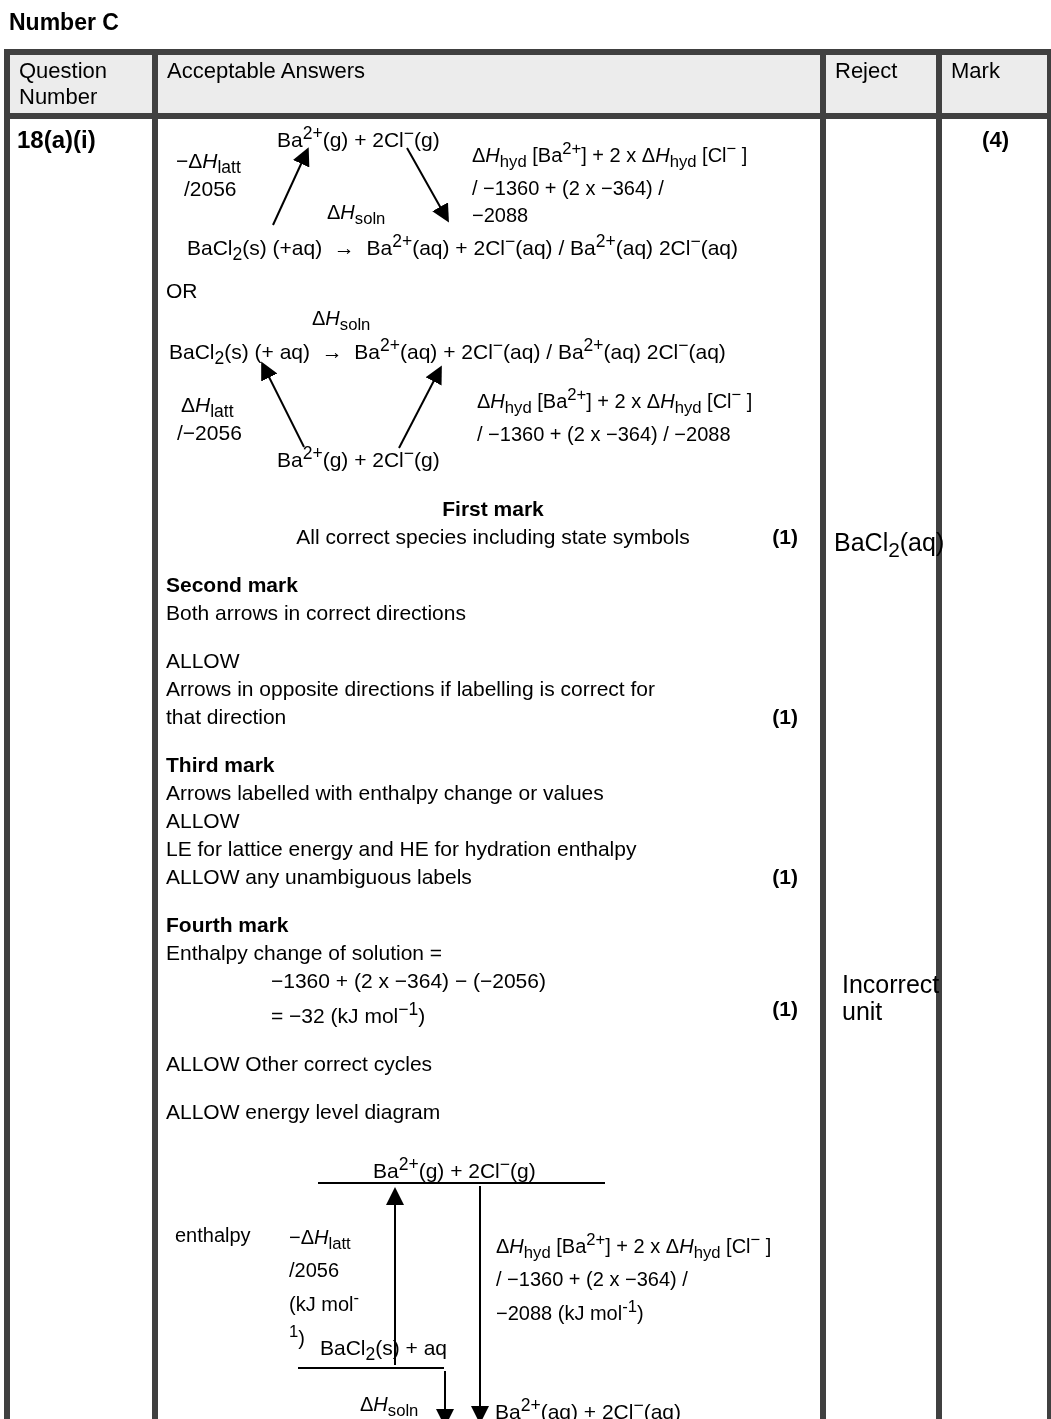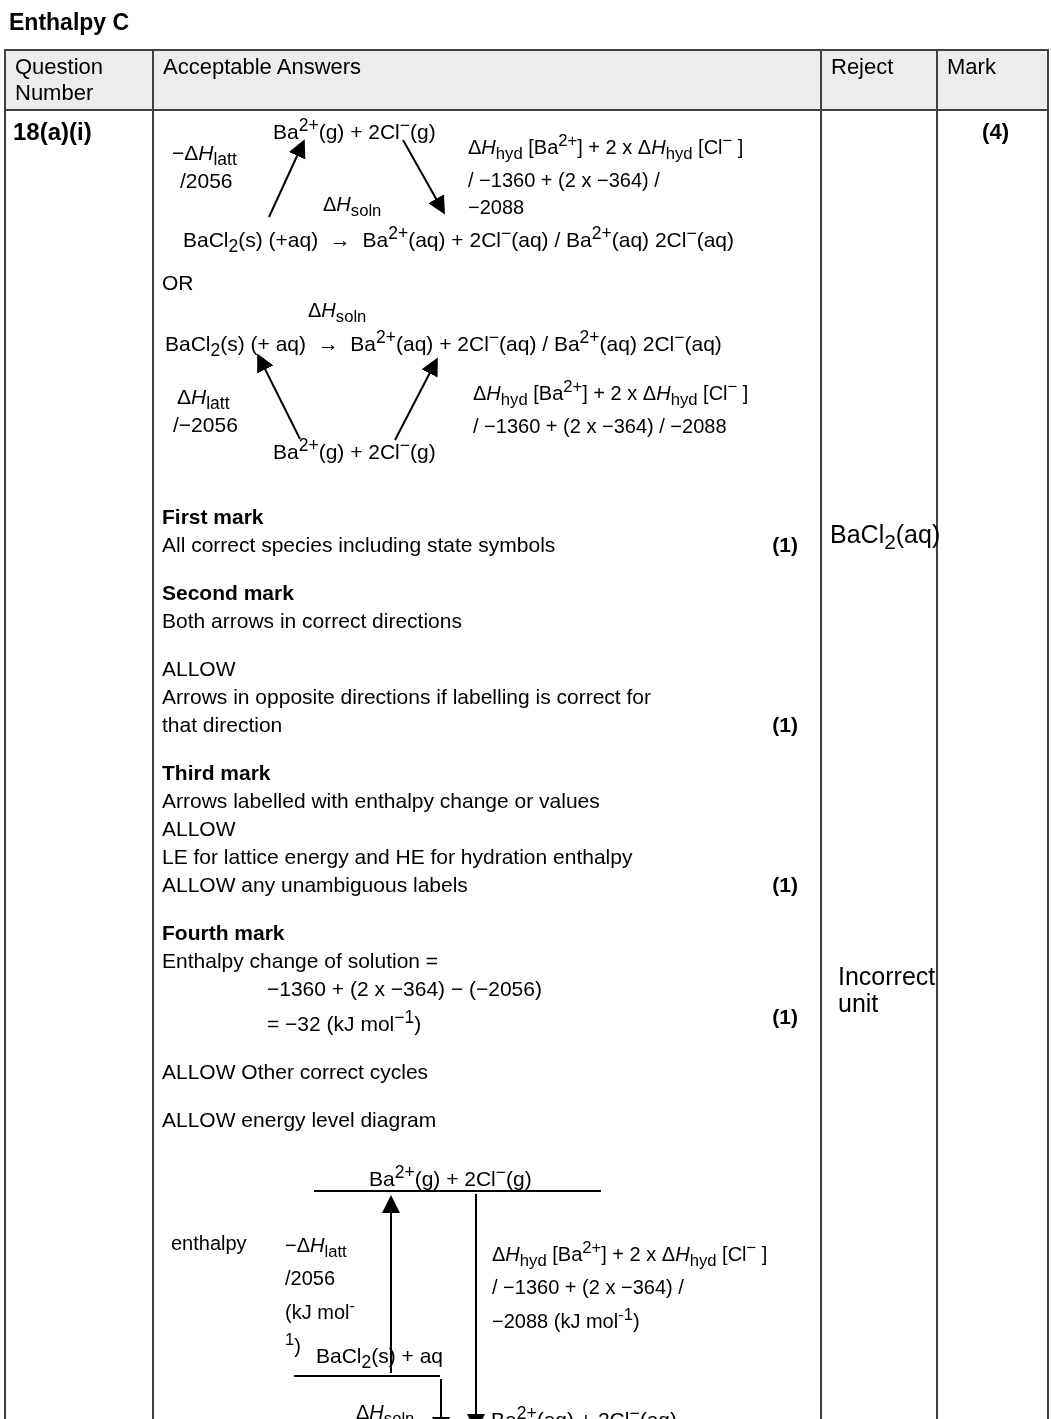--- a/index.html
+++ b/index.html
@@ -5,21 +5,21 @@
   * { box-sizing: border-box; margin: 0; padding: 0; }
   html, body {
     width: 1051px; height: 1419px;
     background: #ffffff; overflow: hidden;
     font-family: "Liberation Sans", sans-serif;
     color: #000; font-size: 21px;
   }
   .section-title { font-weight: bold; font-size: 23px; padding: 9px 0 13px 9px; }
 
   table.ms { border-collapse: collapse; table-layout: fixed; margin-left: 4px; width: 1043px; }
-  .ms th, .ms td { border: 2px solid #404040; vertical-align: top; }
+  .ms th, .ms td { border: 6px solid #404040; vertical-align: top; }
   .ms th {
     background: #ececec; font-weight: normal; text-align: left;
     font-size: 22px; line-height: 26px; padding: 3px 8px 3px 9px; white-space: pre-line;
   }
   .cell-q { font-weight: bold; font-size: 24px; padding: 7px 3px 0 7px; }
   .cell-m { font-weight: bold; font-size: 22px; text-align: right; padding: 8px 38px 0 0; }
   .cell-r { position: relative; font-size: 25px; line-height: 27px; }
   .rej1 { position: absolute; left: 8px; top: 410px; white-space: nowrap; }
   .rej2 { position: absolute; left: 16px; top: 852px; width: 102px; }
 
@@ -34,35 +34,35 @@
   .abs { position: absolute; white-space: nowrap; }
   .csvg, .dsvg { position: absolute; left: 0; top: 0; }
   .arr { stroke: #000; stroke-width: 2; }
   .lvl { stroke: #000; stroke-width: 2; }
 
   .hydblock { line-height: 27px; font-size: 20px; }
   .solnlab { font-size: 20px; }
   .lattlab { font-size: 21px; }
 
   .sec { margin: 20px 0 0 8px; line-height: 28px; }
-  .sec-first { margin-top: 32px; }
+  .sec-first { margin-top: 16px; text-align: center; }
   .sec .t { font-weight: bold; }
   .with-mark { position: relative; }
   .mk { position: absolute; right: 22px; top: 0; font-weight: bold; }
   .indent { padding-left: 105px; }
 
   .ediagram { position: relative; height: 300px; margin-top: 26px; font-size: 20px; }
   .dlatt, .dhyd { line-height: 27px; }
   .dspecies { font-size: 21px; }
 </style>
 </head>
 <body>
 
 <div>
-  <div class="section-title">Enthalpy C</div>
+  <div class="section-title">Number C</div>
 
   <table class="ms">
     <colgroup>
       <col style="width:148px">
         <col style="width:668px">
         <col style="width:116px">
         <col style="width:111px">
     </colgroup>
     <thead>
       <tr>

